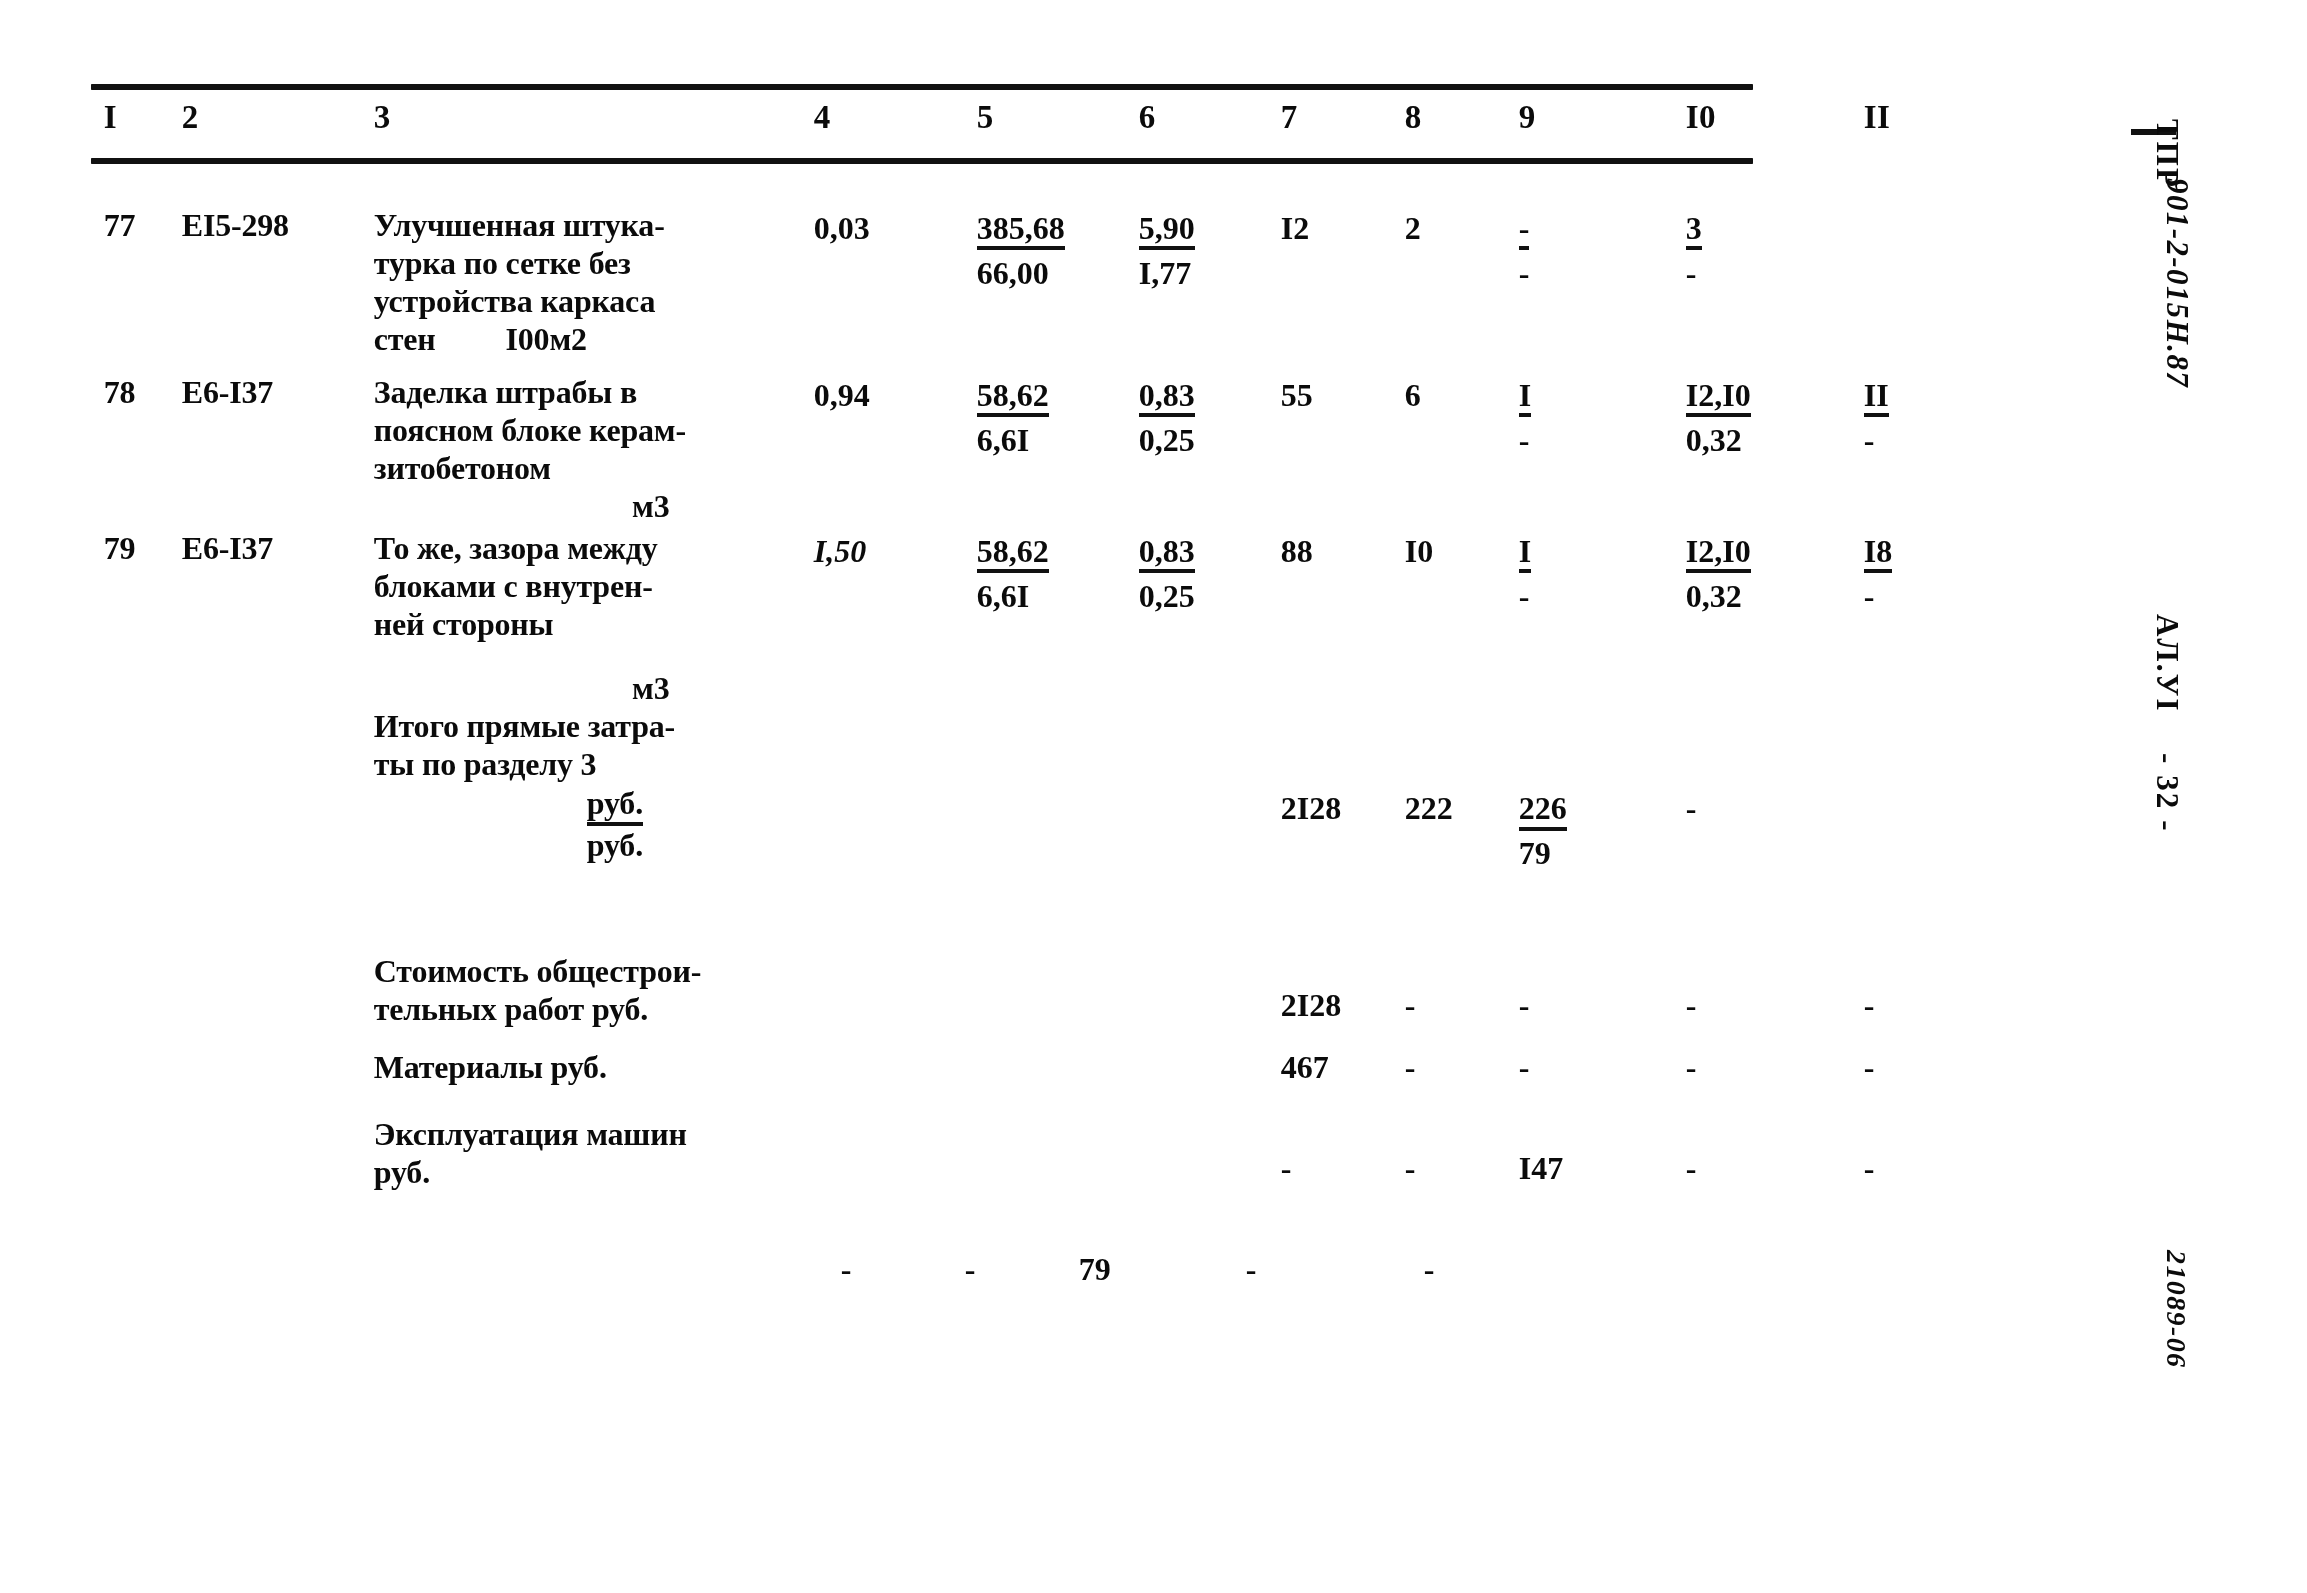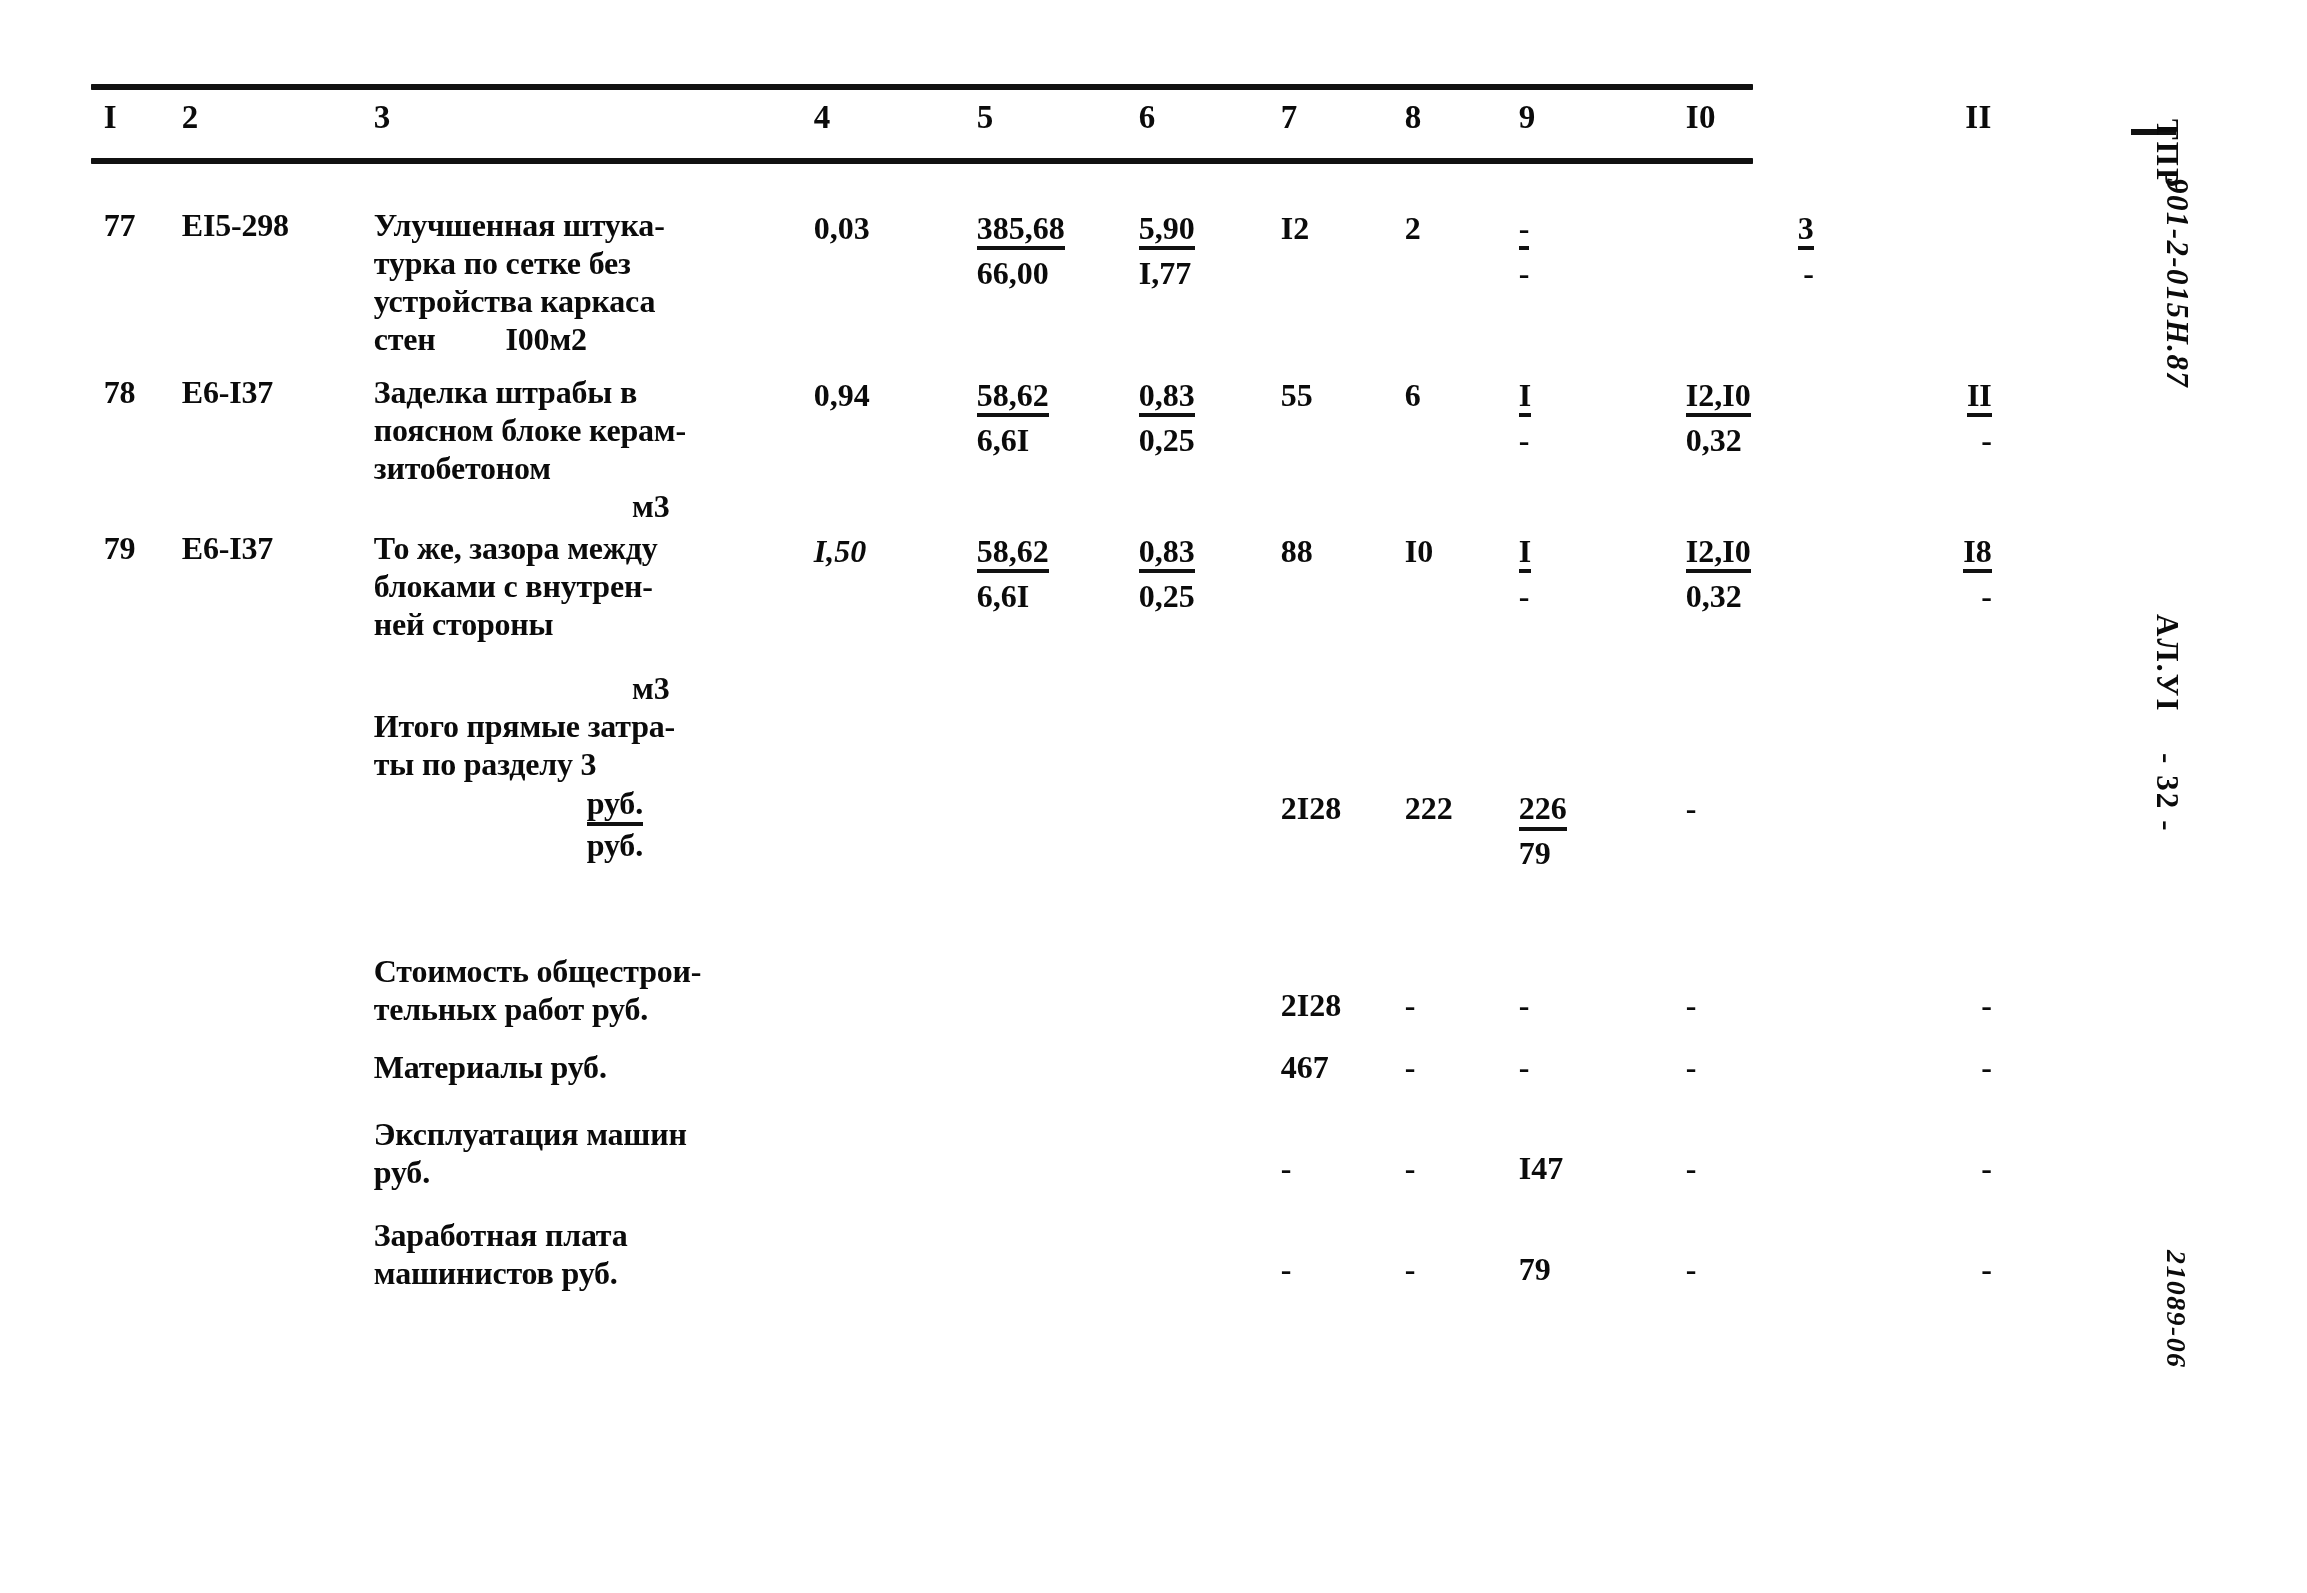--- a/index.html
+++ b/index.html
@@ -38,21 +38,21 @@
   .c1  { width: 78px; text-align: left;   padding-left: 12.8px; }
   .c2  { width: 192px; text-align: left;   }
   .c3  { width: 440px; text-align: left;   }
   .c4  { width: 163px; text-align: left;   }
   .c5  { width: 162px; text-align: left;   }
   .c6  { width: 142px; text-align: left;   }
   .c7  { width: 124px; text-align: left;   }
   .c8  { width: 114px; text-align: left;   }
   .c9  { width: 167px; text-align: left;   }
   .c10 { width: 178px; text-align: left;   }
-  .c11 { width: 128px; text-align: right;   }
+  .c11 { width: 128px; text-align: left;   }
 
   
   #headrow {
     top: 95px;
     left: 91px;
     font-size: 33px;
     font-weight: 700;
     letter-spacing: 0.4px;
     color: #0b0b0b;
   }
@@ -308,22 +308,20 @@
     <div class="c7 num" style="padding-top:34px;">-</div>
     <div class="c8 num" style="padding-top:34px;">-</div>
     <div class="c9 num" style="padding-top:34px;">I47</div>
     <div class="c10 num" style="padding-top:34px;">-</div>
     <div class="c11 num" style="padding-top:34px;">-</div>
   </div>
 
   <div class="trow" style="top:1216px; left:91px;">
     <div class="c1"></div>
     <div class="c2"></div>
-    <div class="c3 bodytext"><span class="desc">Заработная плата
-машинистов    руб.</span></div>
     <div class="c4"></div>
     <div class="c5"></div>
     <div class="c6"></div>
     <div class="c7 num" style="padding-top:34px;">-</div>
     <div class="c8 num" style="padding-top:34px;">-</div>
     <div class="c9 num" style="padding-top:34px;">79</div>
     <div class="c10 num" style="padding-top:34px;">-</div>
     <div class="c11 num" style="padding-top:34px;">-</div>
   </div>
 

